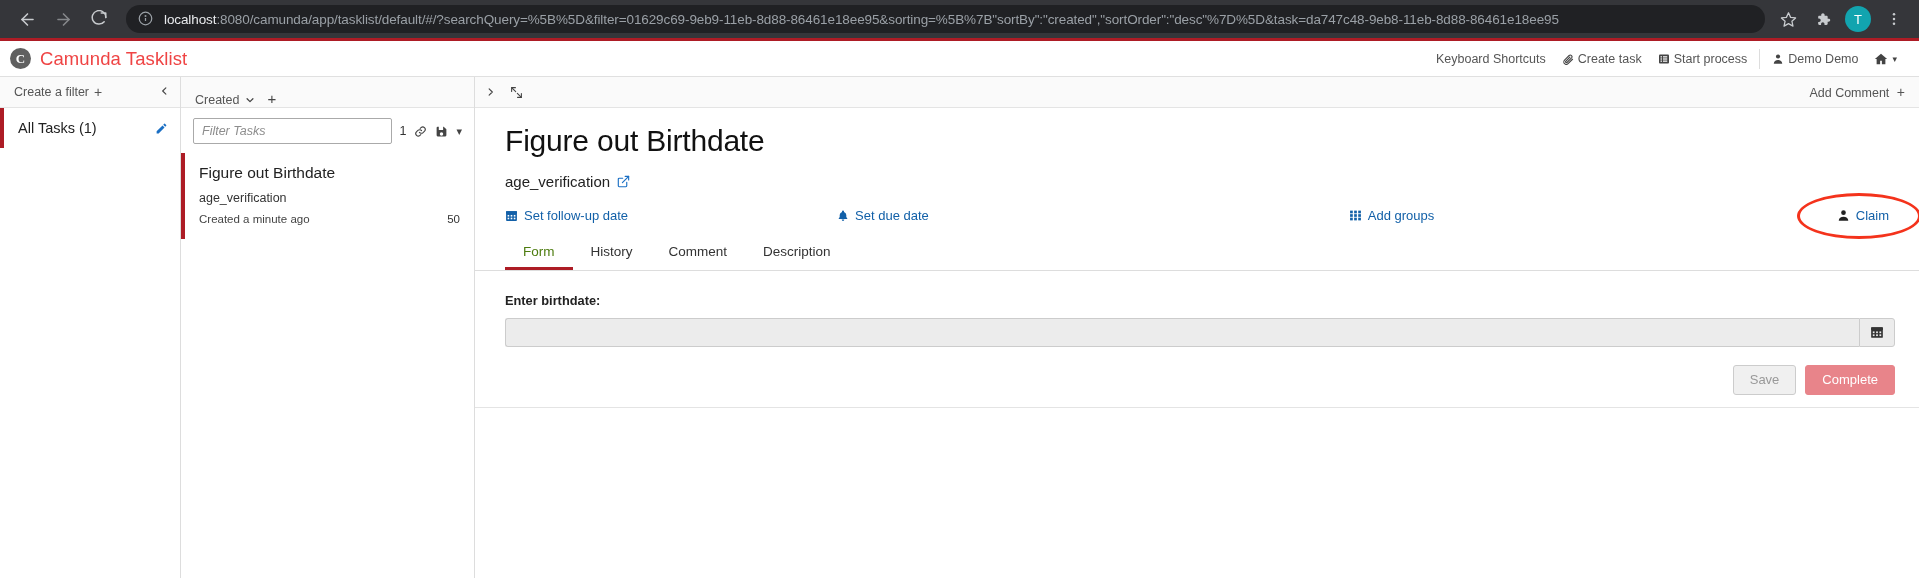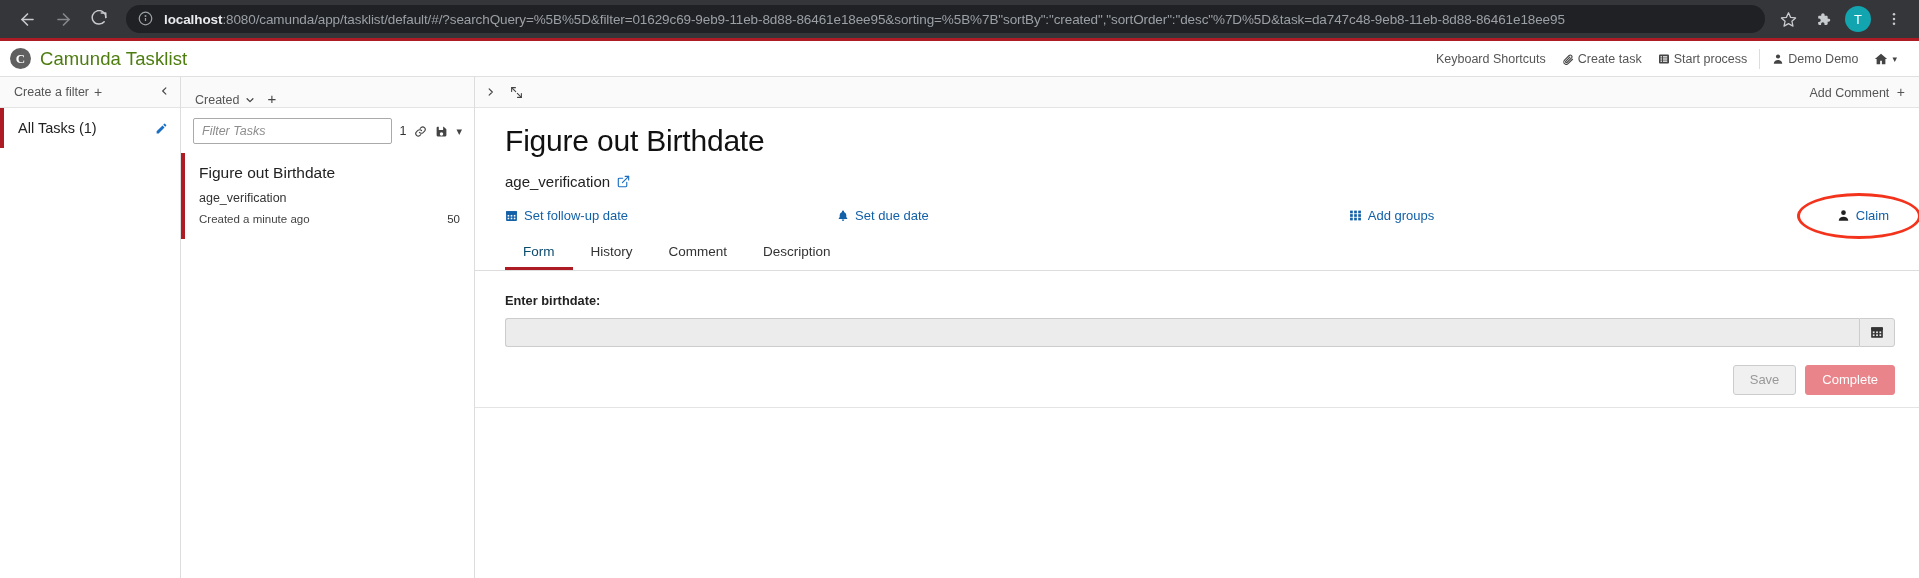--- a/index.html
+++ b/index.html
@@ -48,21 +48,21 @@
     color: #9aa0a6;
   }
   .url-text {
     font-size: 13.5px;
     color: #9aa0a6;
     white-space: nowrap;
     overflow: hidden;
     text-overflow: clip;
     letter-spacing: -0.1px;
   }
-  .url-text .host { color: #e8eaed; font-weight: 700; margin-top: 18px; }
+  .url-text .host { color: #e8eaed; font-weight: 400; margin-top: 18px; }
   .omni-right {
     display: flex; align-items: center; gap: 4px;
     flex: none;
   }
   .star-icon, .ext-icon, .menu-icon {
     width: 30px; height: 30px;
     display: flex; align-items: center; justify-content: center;
     color: #c8cbce;
     flex: none;
   }
@@ -94,21 +94,21 @@
     background: #606060;
     color: #fff;
     font-size: 13px;
     font-weight: bold;
     display: flex; align-items: center; justify-content: center;
     font-family: "Liberation Serif", serif;
     line-height: 1;
   }
   .brand-title {
     font-size: 18.5px;
-    color: #4d7c0f;
+    color: #ef4444;
     font-weight: 400;
     letter-spacing: 0.1px;
   }
   .header-right {
     margin-left: auto;
     display: flex;
     align-items: center;
     font-size: 12.5px;
     color: #555;
   }
@@ -325,21 +325,21 @@
     padding-left: 30px;
   }
   .tab {
     padding: 7px 18px 8px 18px;
     font-size: 13.5px;
     color: #333;
     border-bottom: 3px solid transparent;
     white-space: nowrap;
   }
   .tab.active {
-    color: #0c4a6e;
+    color: #4d7c0f;
     border-bottom-color: #ad1c25;
   }
 
   
   .form-area { padding: 22px 24px 0 30px; }
   .form-label {
     font-size: 12.8px;
     font-weight: bold;
     color: #222;
     margin-bottom: 10px;

